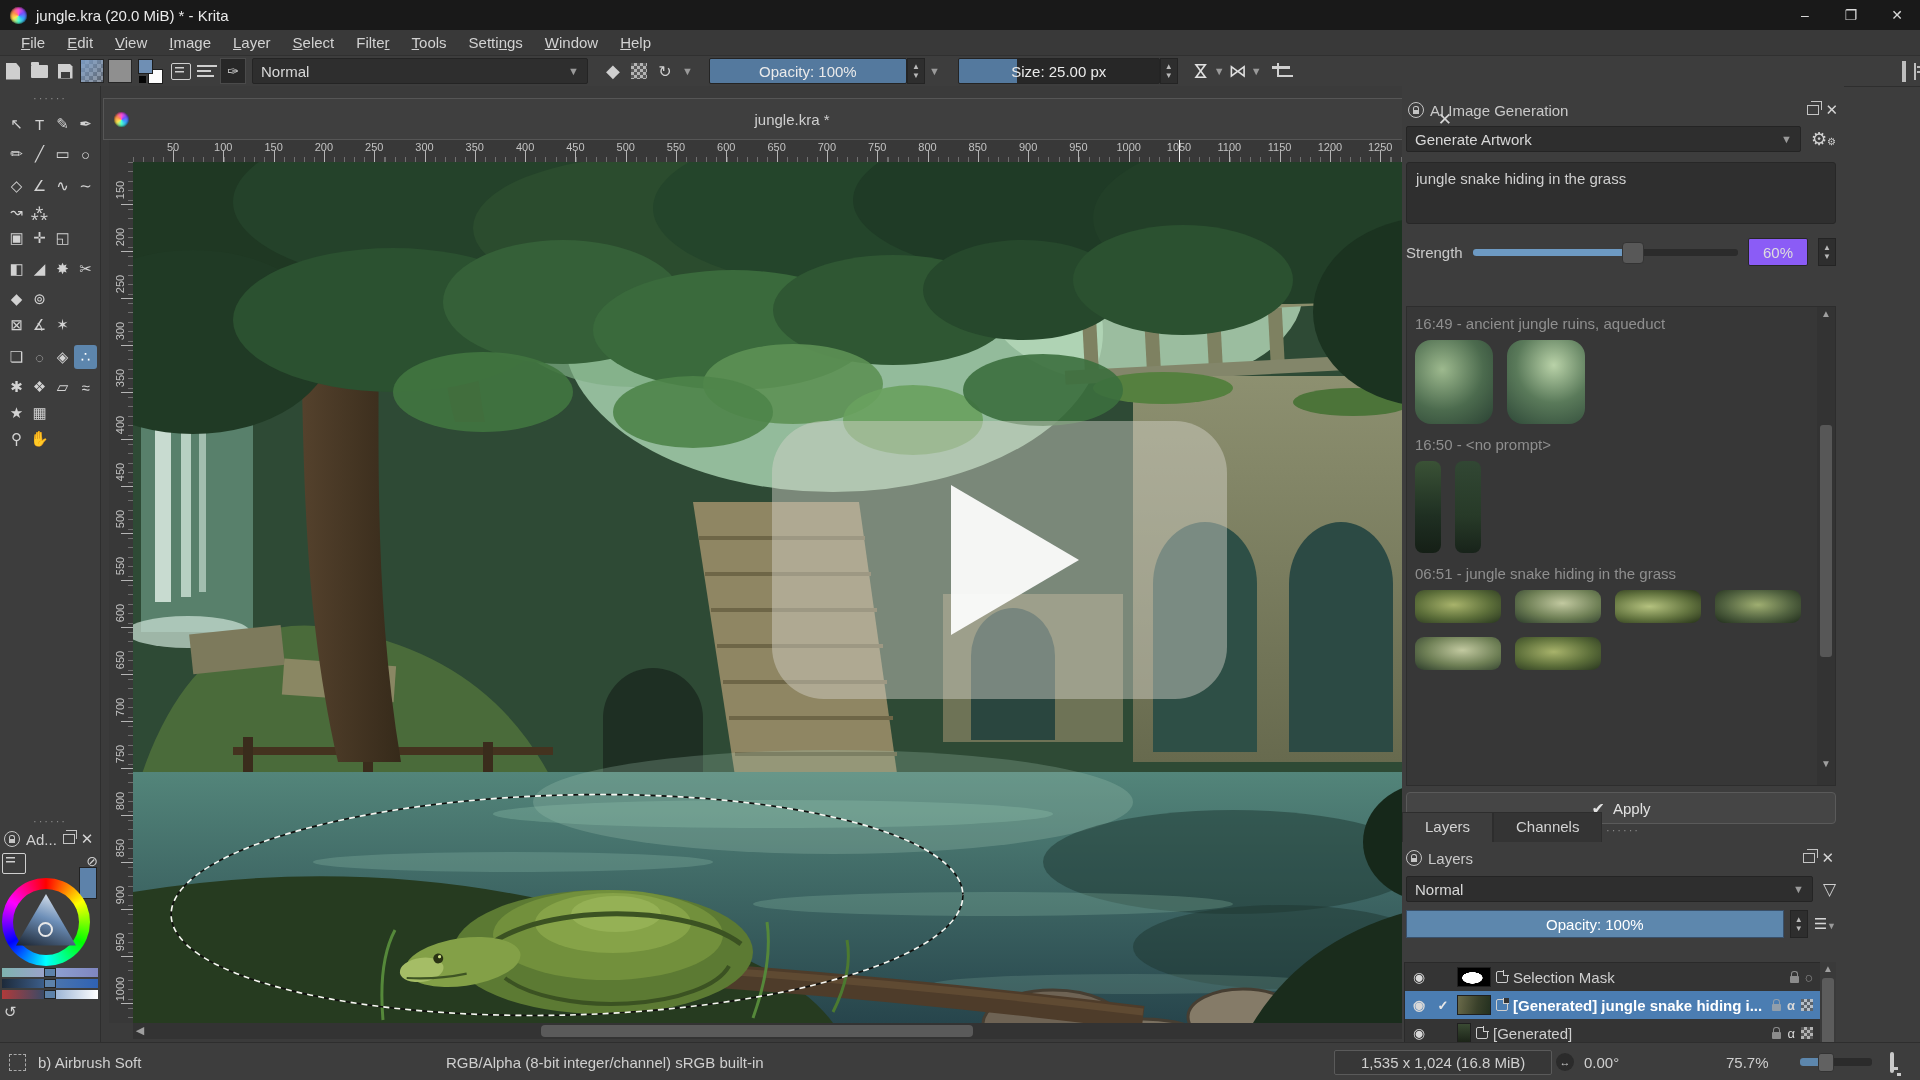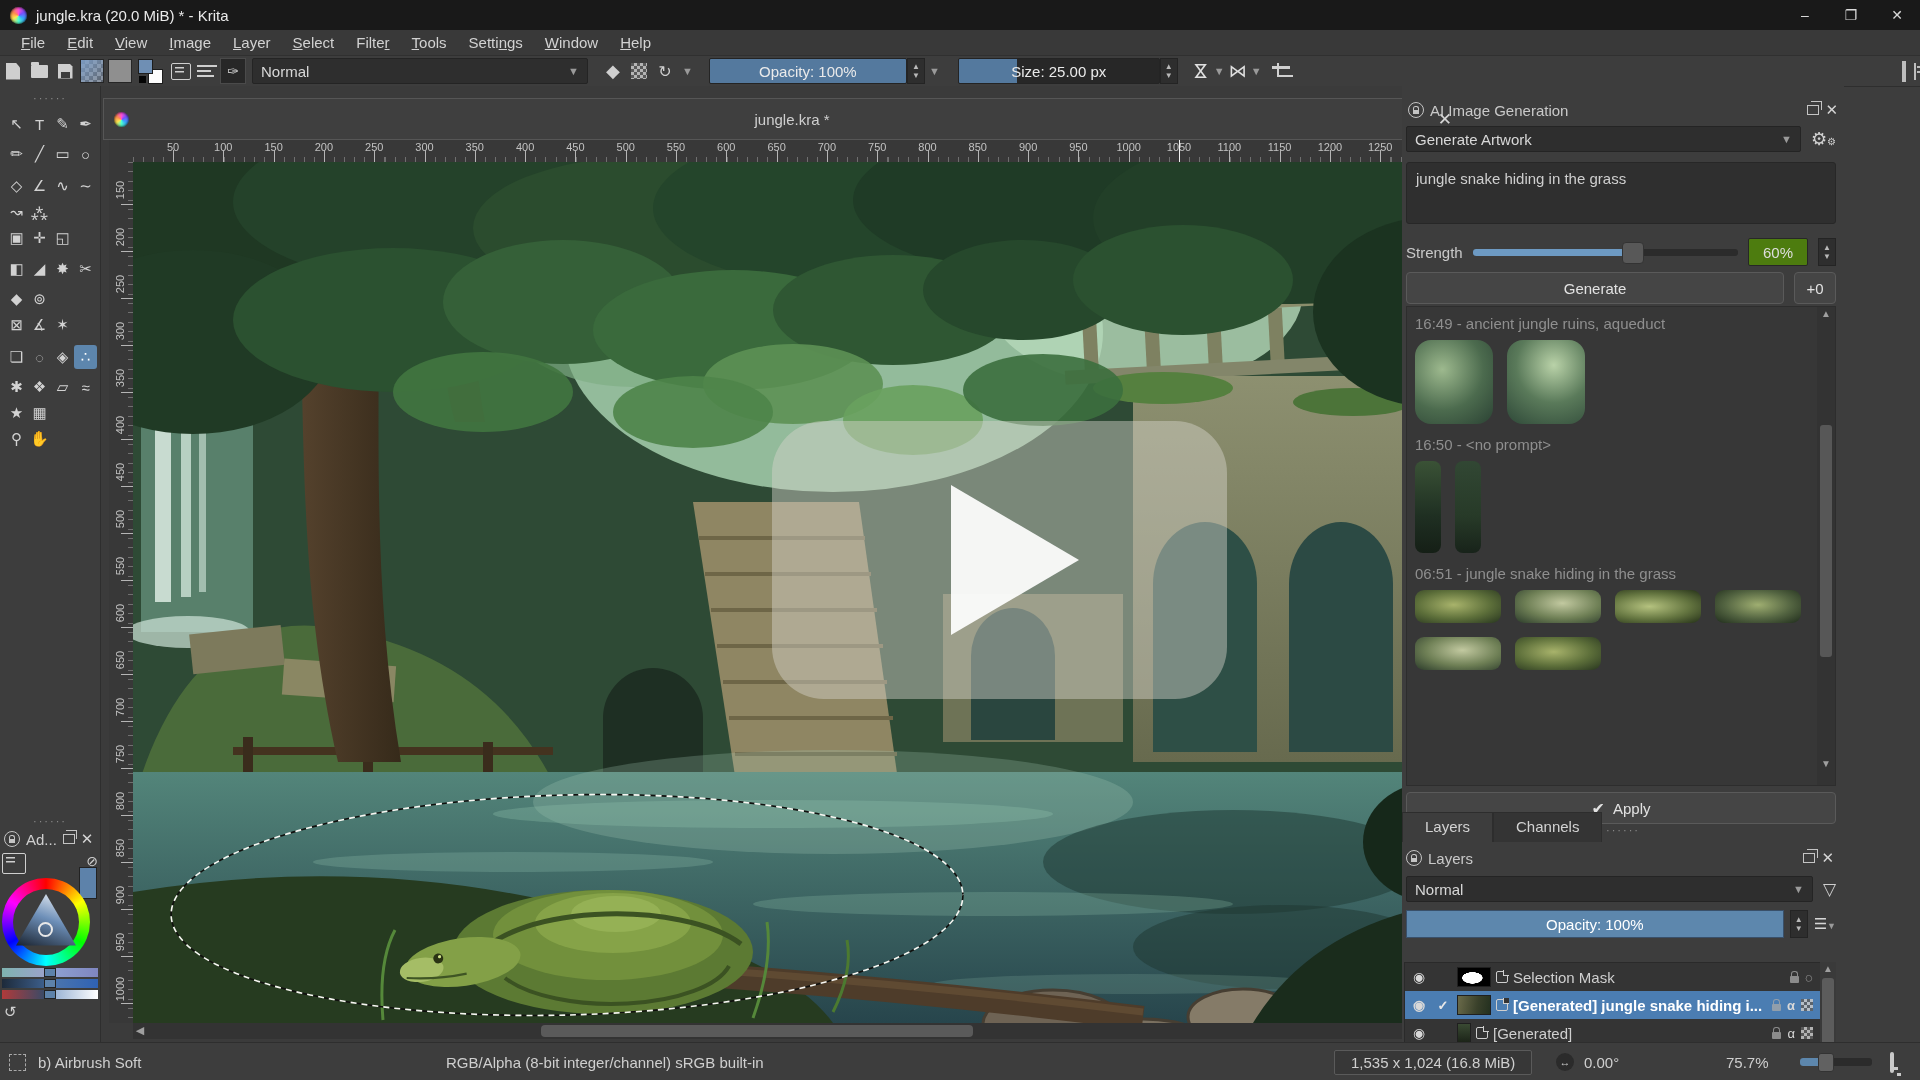--- a/index.html
+++ b/index.html
@@ -103,21 +103,21 @@
   .sc-arrow{position:absolute;color:#9f9f9f;font-size:10px;line-height:14px;text-align:center;width:14px;height:14px}
   
   .gutter{left:1466px;top:86px;width:12px;height:956px;background:#3d3d3d;border-left:1px solid #323232}
   .rpanel{left:1402px;top:86px;width:442px;height:956px;background:#3d3d3d}
   .rp-row{position:absolute;left:4px;right:8px}
   .btn{background:#454545;border:1px solid #5a5a5a;border-radius:4px;display:flex;align-items:center;justify-content:center;color:#e2e2e2}
   .prompt{background:#2f2f2f;border:1px solid #272727;border-radius:3px;color:#cfcfcf;padding:7px 9px;box-sizing:border-box}
   .slider-track{position:relative;height:7px;background:#2b2b2b;border-radius:3px}
   .slider-track .fill{position:absolute;left:0;top:0;bottom:0;background:#6d9ac3;border-radius:3px}
   .slider-handle{position:absolute;top:-7px;width:20px;height:20px;background:#585858;border:1px solid #333;border-radius:4px}
-  .valbox{background:#4d7c0f;border:1px solid #272727;border-radius:2px;color:#dedede;display:flex;align-items:center;justify-content:center}
+  .valbox{background:#8b5cf6;border:1px solid #272727;border-radius:2px;color:#dedede;display:flex;align-items:center;justify-content:center}
   .hist{position:absolute;left:4px;right:8px;top:220px;bottom:256px;background:#373737;border:1px solid #2d2d2d;overflow:hidden}
   .hist-label{color:#8f8f8f;margin:8px 8px 4px 8px}
   .hist-thumbs{display:flex;flex-wrap:wrap;gap:14px;padding:4px 8px}
   .thumb{border-radius:10px}
   .th-sq{width:78px;height:84px;border-radius:16px}
   .th-tall{width:26px;height:92px;border-radius:8px}
   .th-wide{width:86px;height:33px;border-radius:9px}
   .g-ruin1{background:radial-gradient(circle at 35% 35%,#9db98e,#4c6b4e 55%,#2b4234)}
   .g-ruin2{background:radial-gradient(circle at 60% 30%,#b9d2a8,#5a7a5a 50%,#2e4838)}
   .g-tall1{background:linear-gradient(#3a5236,#1f2f22 60%,#151f16)}
@@ -149,21 +149,21 @@
   .lay-right{margin-left:auto;display:flex;align-items:center;gap:6px;padding-right:22px}
   .padlock{position:relative;width:9px;height:7px;background:#a9a9a9;border-radius:1px;margin-top:4px;opacity:.75}
   .padlock::before{content:"";position:absolute;left:1px;top:-4.5px;width:5px;height:5px;border:1.4px solid #a9a9a9;border-bottom:none;border-radius:3px 3px 0 0}
   .alpha{font-size:13px;color:#d8d8d8}
   .checker-ic{width:12px;height:12px;background:repeating-conic-gradient(#c9c9c9 0 25%,#5e5e5e 0 50%) 0 0/6px 6px;opacity:.85}
   .llscroll{position:absolute;right:8px;top:876px;width:16px;height:139px;background:#3a3a3a}
   .llscroll .thumbv{position:absolute;left:2px;right:2px;top:16px;height:70px;background:#5c5c5c;border-radius:3px}
   
   .statusbar{left:0;top:1042px;width:1920px;height:38px;background:#3d3d3d;border-top:1px solid #2e2e2e;display:flex;align-items:center;color:#cfcfcf}
   .sel-ic{width:15px;height:15px;border:1.5px dashed #a9a9a9;margin:0 12px 0 9px}
-  .dimbox{border:1px solid #5a5a5a;border-radius:2px;padding:3px 16px;background:#373737}
+  .dimbox{border:1px solid #5a5a5a;border-radius:2px;padding:3px 26px;background:#373737}
   .rot-ic{width:18px;height:18px;border-radius:50%;background:#2b2b2b;color:#c9c9c9;font-size:11px;display:flex;align-items:center;justify-content:center}
   .zoom-slider{position:relative;width:72px;height:8px;background:#2b2b2b;border-radius:3px}
   .zoom-slider .fill{position:absolute;left:0;top:0;bottom:0;width:22px;background:#5d87ad;border-radius:3px}
   .zoom-slider .zh{position:absolute;left:18px;top:-5px;width:14px;height:17px;background:#616161;border:1px solid #333;border-radius:3px}
   .i-monitor{width:18px;height:13px;border:2px solid #c9c9c9;border-radius:2px;position:relative}
   .i-monitor::after{content:"";position:absolute;left:5px;bottom:-5px;width:4px;height:3px;background:#c9c9c9;box-shadow:-3px 3px 0 3px transparent}
   .i-monitor::before{content:"";position:absolute;left:2px;bottom:1px;width:4px;height:3px;background:#c9c9c9}
 </style>
 </head>
 <body>
@@ -628,24 +628,20 @@
         <span class="fill" id="strength-fill" style="width: 60%;"></span>
         <span class="slider-handle" id="strength-handle" style="left: calc(60% - 10px);"></span>
       </span>
       <span class="valbox" style="width:58px;height:26px">60%</span>
       <span class="spin" style="height:26px">
           <span>▲</span>
           <span>▼</span>
         </span>
     </div>
 
-    <div class="rp-row" style="top:186px;display:flex;gap:10px">
-      <span class="btn" style="flex:1;height:30px">Generate</span>
-      <span class="btn" style="width:40px;height:30px">+0</span>
-    </div>
 
     <div class="hist">
       <div id="ai-history">
           <div class="hist-label">16:49 - ancient jungle ruins, aqueduct</div>
           <div class="hist-thumbs">
             <span class="thumb th-sq g-ruin1"></span>
             <span class="thumb th-sq g-ruin2"></span>
           </div>
           <div class="hist-label">16:50 - &lt;no prompt&gt;</div>
           <div class="hist-thumbs">

